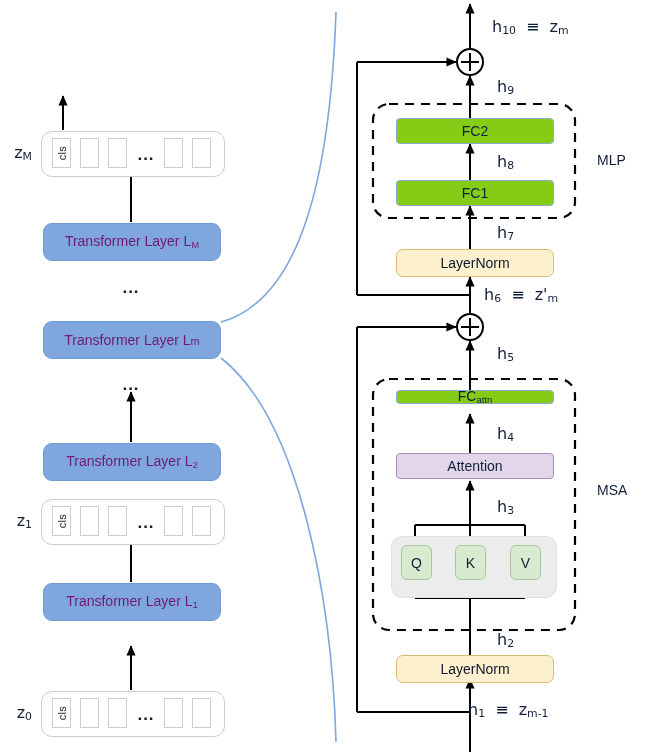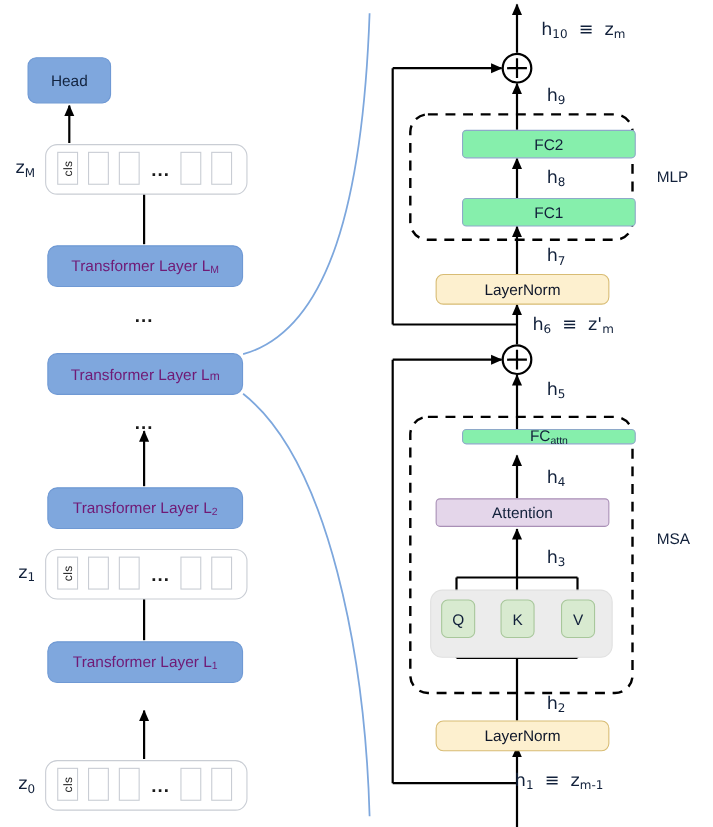--- a/index.html
+++ b/index.html
@@ -28,21 +28,21 @@
               color:#701a75;font-size:14px;}
   .head-box{background:#7fa7dd;border:1px solid #6f99d4;border-radius:8px;
             color:#12233f;font-size:14px;}
 
   .tokrow{background:#ffffff;border:1.3px solid #c9cdd4;border-radius:11px;}
   .tok{position:absolute;background:#ffffff;border:1.3px solid #c9cdd4;box-sizing:border-box;}
   .tok.cls{display:flex;align-items:center;justify-content:center;}
   .cls-txt{writing-mode:vertical-rl;transform:rotate(180deg);font-size:11px;color:#1c1c1c;
            letter-spacing:.3px;}
 
-  .fcbox{background:#86efac;border:1px solid #8ea9c9;border-radius:4px;font-size:14px;color:#11203a;margin-left:24px;}
+  .fcbox{background:#84cc16;border:1px solid #8ea9c9;border-radius:4px;font-size:14px;color:#11203a;}
   .attnbox{background:#e4d6ea;border:1px solid #a98fb6;border-radius:4px;font-size:14px;color:#11203a;}
   .lnbox{background:#fdf0cf;border:1px solid #d8bc74;border-radius:7px;font-size:14px;color:#0f172a;}
   .qkvwrap{background:#ececec;border:1px solid #e0e0e0;border-radius:11px;}
   .qkv{background:#d8ead0;border:1px solid #a8c79b;border-radius:6px;font-size:14px;color:#11203a;}
 
   .dots{position:absolute;transform:translate(-50%,-50%);font-size:17px;font-weight:700;color:#1a1a1a;letter-spacing:1px;}
 </style>
 </head>
 <body>
 
@@ -119,23 +119,20 @@
       <line x1="461" y1="62" x2="479" y2="62"></line>
       <line x1="470" y1="53" x2="470" y2="71"></line>
       <line x1="461" y1="327" x2="479" y2="327"></line>
       <line x1="470" y1="318" x2="470" y2="336"></line>
     </g>
 
     <rect x="373" y="104" width="202" height="114" rx="16" ry="16" fill="none" stroke="#000" stroke-width="2.2" stroke-dasharray="9 7"></rect>
     <rect x="373" y="379" width="202" height="251" rx="16" ry="16" fill="none" stroke="#000" stroke-width="2.2" stroke-dasharray="9 7"></rect>
   </svg>
 
-  <div class="box head-box" style="left:25px;top:52px;width:76px;height:42px;">
-    <span>Head</span>
-  </div>
 
   <div class="tokrow" style="position:absolute;left:41px;top:131px;width:182px;height:44px;"></div>
   <div class="tok cls" style="left:52px;top:138px;width:19px;height:30px;">
     <span class="cls-txt">cls</span>
   </div>
   <div class="tok" style="left:80px;top:138px;width:19px;height:30px;"></div>
   <div class="tok" style="left:108px;top:138px;width:19px;height:30px;"></div>
   <div class="dots" style="left:146px;top:155px;">...</div>
   <div class="tok" style="left:164px;top:138px;width:19px;height:30px;"></div>
   <div class="tok" style="left:192px;top:138px;width:19px;height:30px;"></div>

